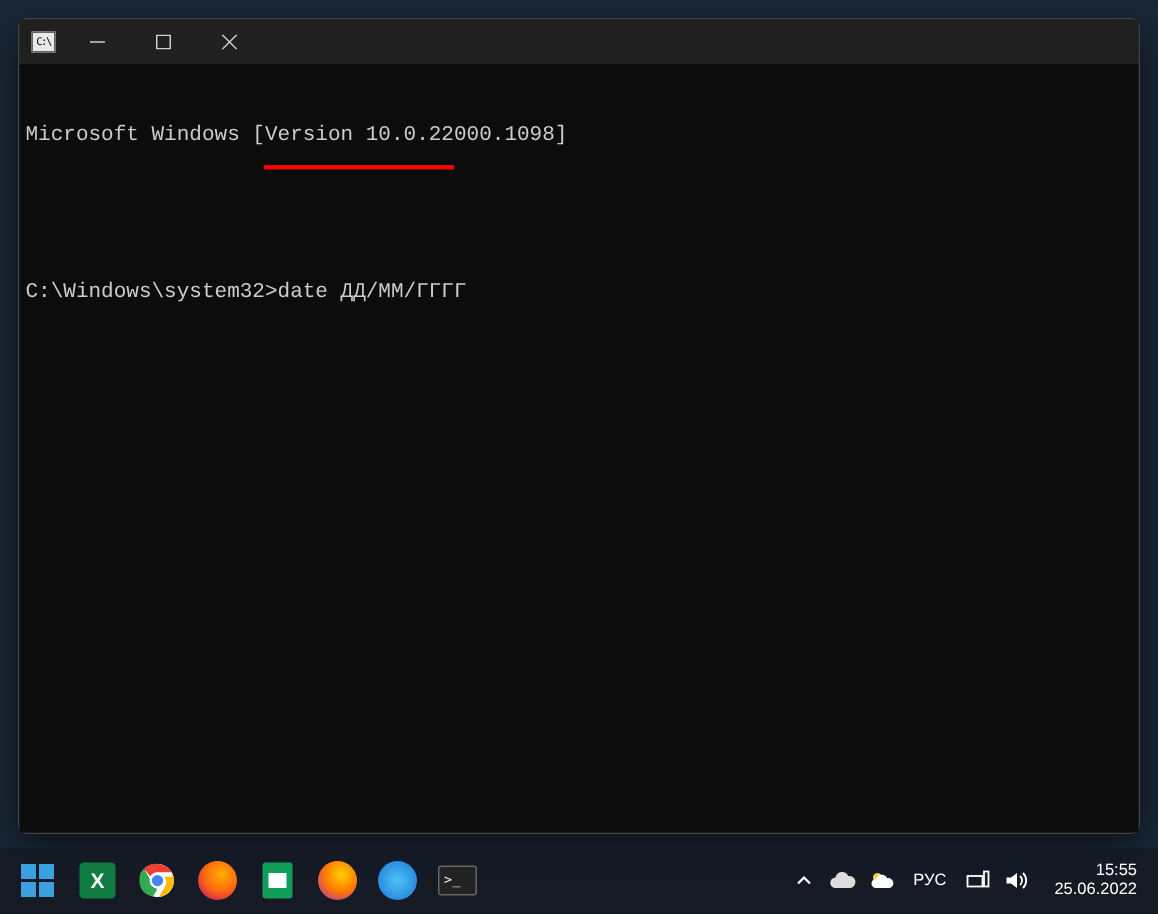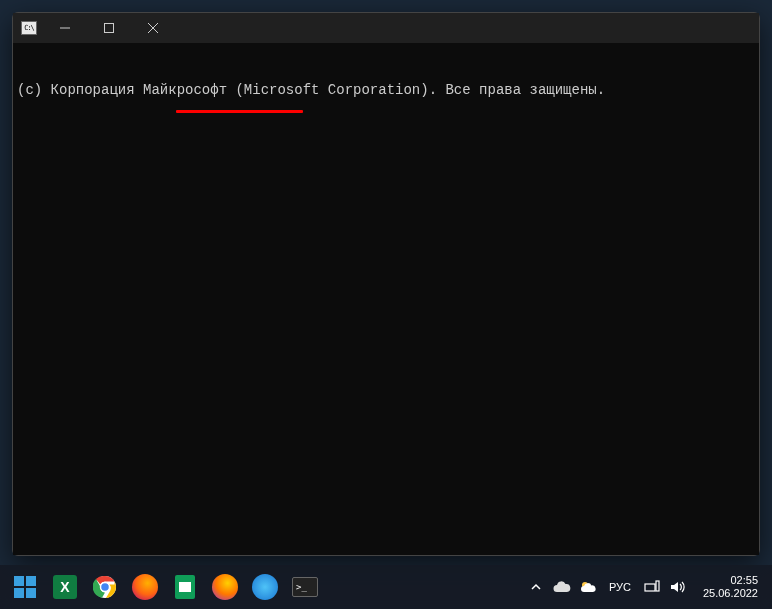--- a/index.html
+++ b/index.html
@@ -127,22 +127,23 @@
       </div>
       <div class="win-btn close">
         <svg width="10" height="10" viewBox="0 0 10 10">
             <line x1="0" y1="0" x2="10" y2="10" stroke="#ccc" stroke-width="1"></line>
             <line x1="10" y1="0" x2="0" y2="10" stroke="#ccc" stroke-width="1"></line>
           </svg>
       </div>
     </div>
   </div>
   <div class="terminal">
-    <div class="term-line">(с) Корпорация Майкрософт (Microsoft Corporation). Все права защищены.</div>
+    <div class="term-line">Microsoft Windows [Version 10.0.22000.1098]</div>
     <div class="term-line"> </div>
+    <div class="term-line"><span>C:\Windows\system32&gt;</span><span>date ДД/ММ/ГГГГ</span></div>
     <div class="underline" style="left:163px; top:67px; width:127px;"></div>
   </div>
 </div>
 
 <div class="taskbar">
   <div class="tb-icon">
     <svg width="22" height="22" viewBox="0 0 22 22">
       <rect x="0" y="0" width="10" height="10" fill="#3aa0e0"></rect>
       <rect x="12" y="0" width="10" height="10" fill="#3aa0e0"></rect>
       <rect x="0" y="12" width="10" height="10" fill="#3aa0e0"></rect>
@@ -204,17 +205,17 @@
           <rect x="12" y="1" width="3" height="10" fill="none" stroke="#fff" stroke-width="1.2"></rect>
         </svg>
     </div>
     <div class="tray-icon">
       <svg width="16" height="14" viewBox="0 0 16 14">
           <path d="M1 5h3l4-3v10l-4-3H1z" fill="#fff"></path>
           <path d="M10 4a4 4 0 0 1 0 6M12 2a7 7 0 0 1 0 10" fill="none" stroke="#fff" stroke-width="1.2"></path>
         </svg>
     </div>
     <div class="clock">
-      <div>02:55</div>
+      <div>15:55</div>
       <div>25.06.2022</div>
     </div>
   </div>
 </div>
 
 </body></html>

